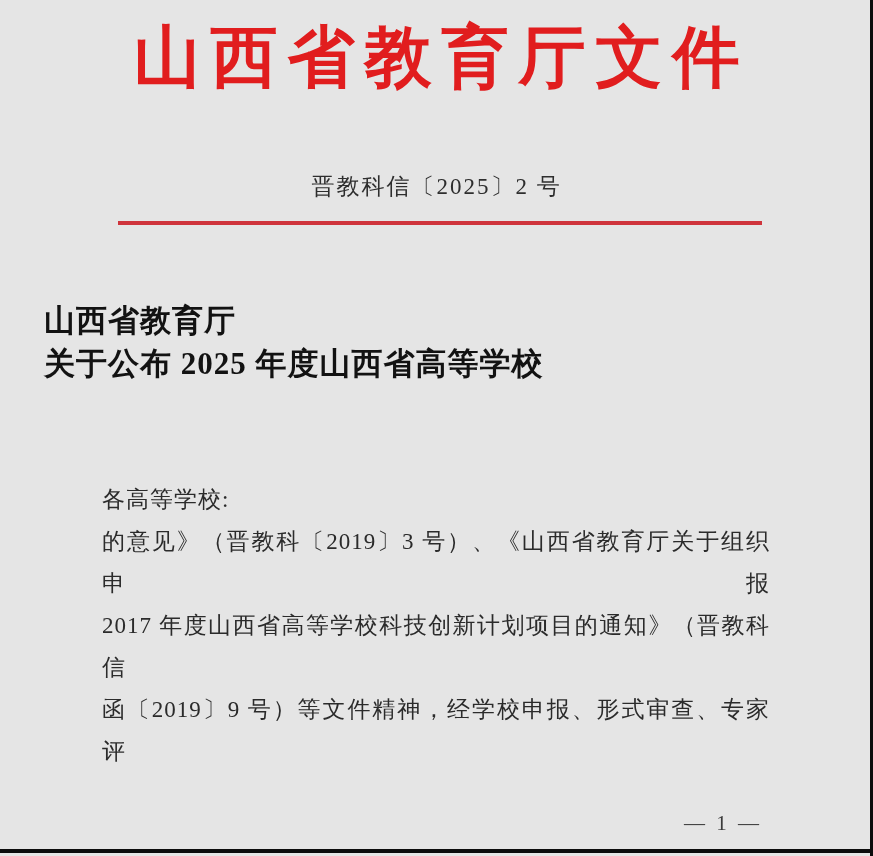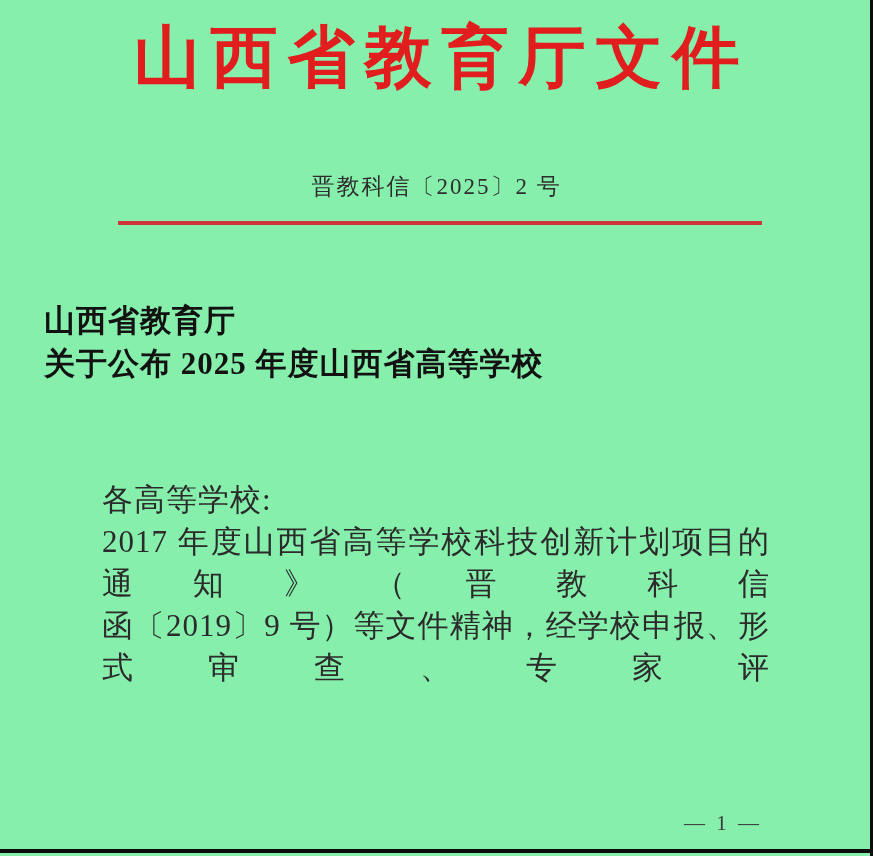--- a/index.html
+++ b/index.html
@@ -4,21 +4,21 @@
 <style>
   html, body {
     margin: 0;
     padding: 0;
     background: #ffffff;
   }
   .page {
     position: relative;
     width: 873px;
     height: 856px;
-    background: #86efac;
+    background: #e5e5e5;
     overflow: hidden;
     font-family: "Liberation Serif", "DejaVu Serif", serif;
   }
   
   .scan-edge-bottom {
     position: absolute;
     left: 0; bottom: 3px;
     width: 100%; height: 4px;
     background: #0c0c0c;
   }
@@ -71,21 +71,21 @@
     color: #121212;
     line-height: 43px;
     letter-spacing: 1px;
     margin-left: 44px;
   }
   .body-block {
     position: absolute;
     top: 479px;
     left: 102px;
     width: 668px;
-    font-size: 31px;
+    font-size: 23px;
     line-height: 42px;
     color: #2b2b2b;
     letter-spacing: 1px;
   }
   .pline {
     white-space: nowrap;
   }
   .pline.fill {
     white-space: normal;
     text-align: justify;
@@ -115,20 +115,21 @@
 
   <div class="red-divider"></div>
 
   <div class="notice-title">
     <div>山西省教育厅</div>
     <div>关于公布 2025 年度山西省高等学校</div>
   </div>
 
   <div class="body-block">
     <div class="pline">各高等学校:</div>
+    <div class="pline fill">的意见》（晋教科〔2019〕3 号）、《山西省教育厅关于组织申报</div>
     <div class="pline fill">2017 年度山西省高等学校科技创新计划项目的通知》（晋教科信</div>
     <div class="pline fill">函〔2019〕9 号）等文件精神，经学校申报、形式审查、专家评</div>
 
   </div>
 
   <div class="page-number">— 1 —</div>
 
   <div class="scan-edge-bottom"></div>
   <div class="scan-edge-right"></div>
 

